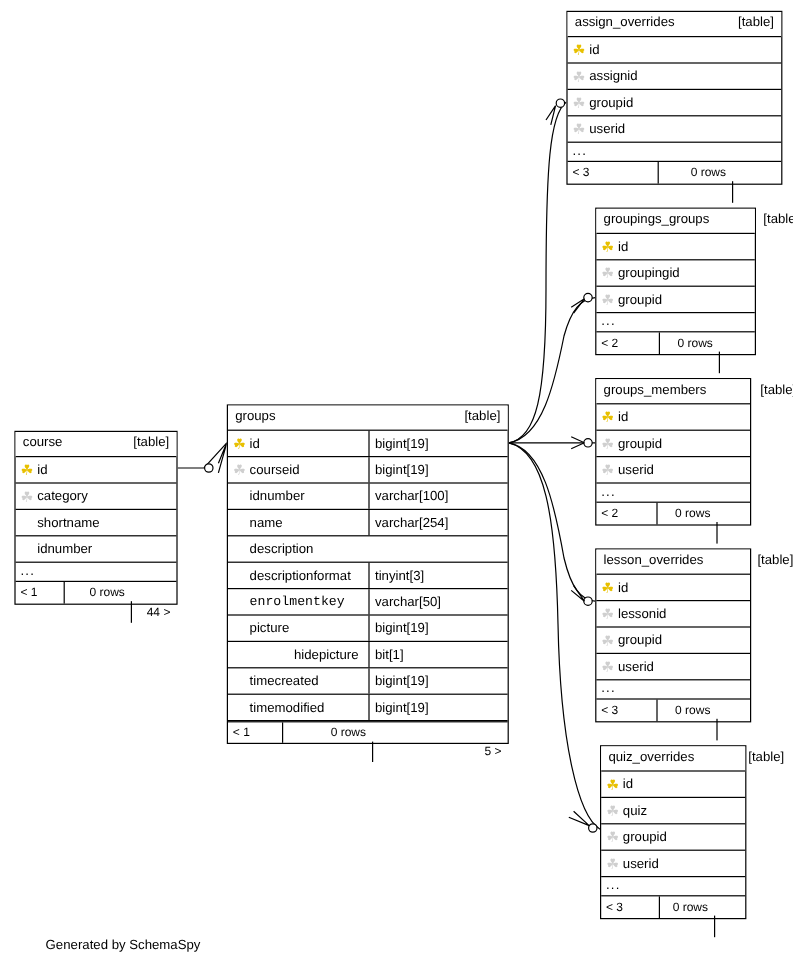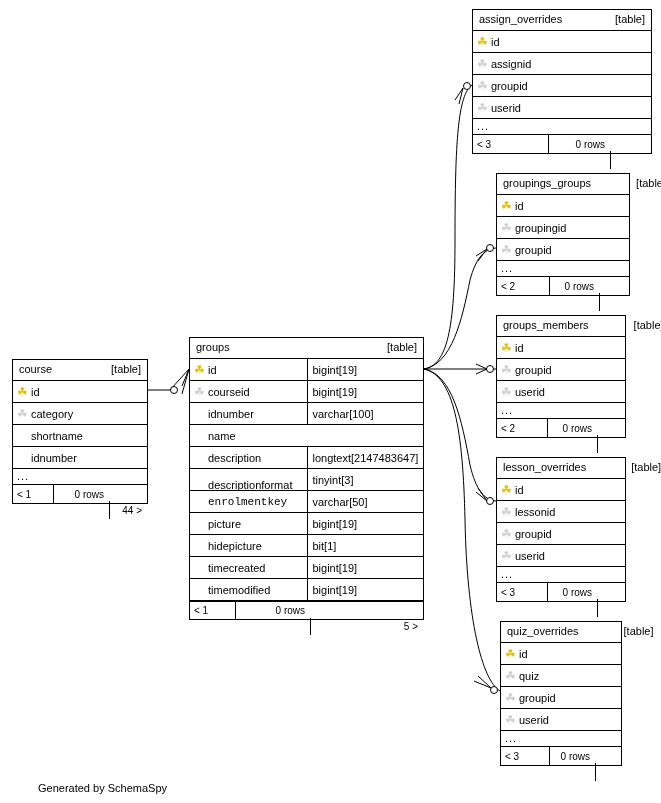--- a/index.html
+++ b/index.html
@@ -224,51 +224,51 @@
           <span class="key-icon key-none">☘</span>
           <span>idnumber</span>
         </span>
       <span class="cell-type" style="width:117px;">varchar[100]</span>
     </div>
     <div class="tbl-row">
       <span class="cell-name" style="width:117px;">
           <span class="key-icon key-none">☘</span>
           <span>name</span>
         </span>
+      <span class="cell-type" style="width:117px;">varchar[254]</span>
     </div>
     <div class="tbl-row">
       <span class="cell-name" style="width:117px;">
           <span class="key-icon key-none">☘</span>
           <span>description</span>
         </span>
-      <span class="cell-type" style="width:117px;">longtext[2147483647]</span>
-    </div>
-    <div class="tbl-row">
-      <span class="cell-name" style="width:117px;flex-direction:column;">
+    </div>
+    <div class="tbl-row">
+      <span class="cell-name" style="width:117px;">
           <span class="key-icon key-none">☘</span>
           <span>descriptionformat</span>
         </span>
       <span class="cell-type" style="width:117px;">tinyint[3]</span>
     </div>
     <div class="tbl-row">
       <span class="cell-name" style="width:117px;font-family:Liberation Mono, monospace;">
           <span class="key-icon key-none">☘</span>
           <span>enrolmentkey</span>
         </span>
       <span class="cell-type" style="width:117px;">varchar[50]</span>
     </div>
     <div class="tbl-row">
       <span class="cell-name" style="width:117px;">
           <span class="key-icon key-none">☘</span>
           <span>picture</span>
         </span>
       <span class="cell-type" style="width:117px;">bigint[19]</span>
     </div>
     <div class="tbl-row">
-      <span class="cell-name" style="width:117px;">
+      <span class="cell-name" style="width:117px;gap:37px;">
           <span class="key-icon key-none">☘</span>
           <span>hidepicture</span>
         </span>
       <span class="cell-type" style="width:117px;">bit[1]</span>
     </div>
     <div class="tbl-row">
       <span class="cell-name" style="width:117px;">
           <span class="key-icon key-none">☘</span>
           <span>timecreated</span>
         </span>

